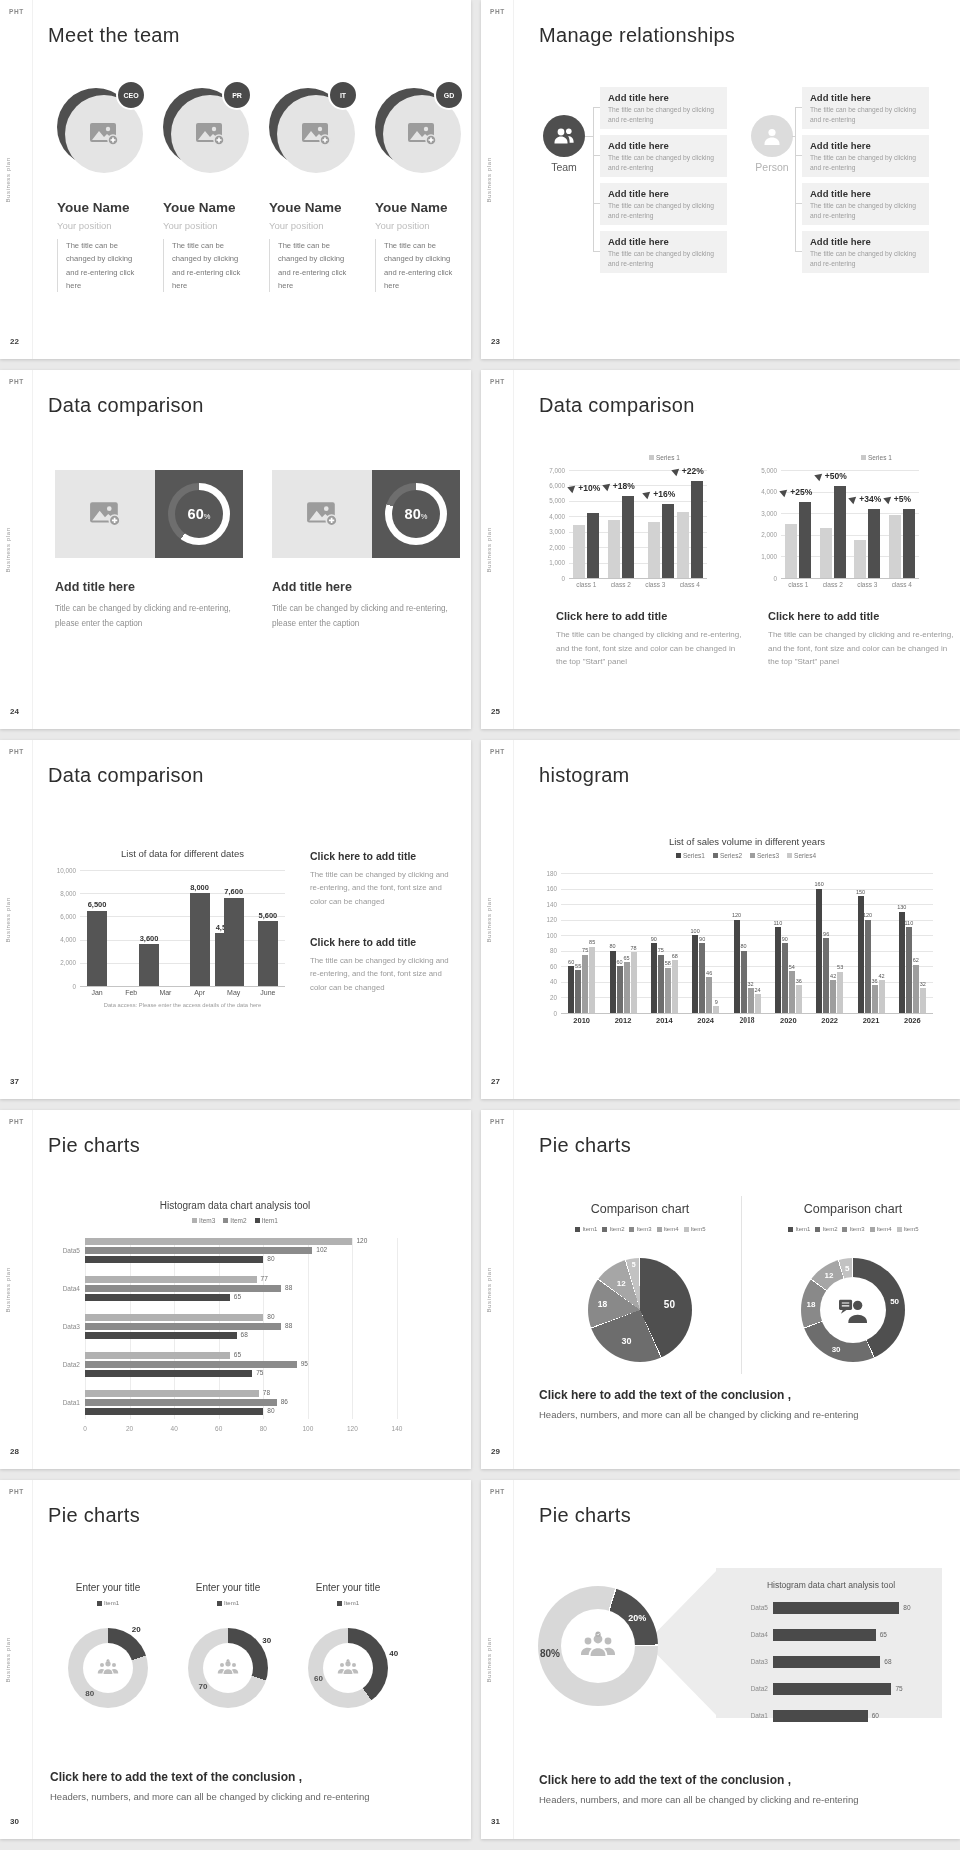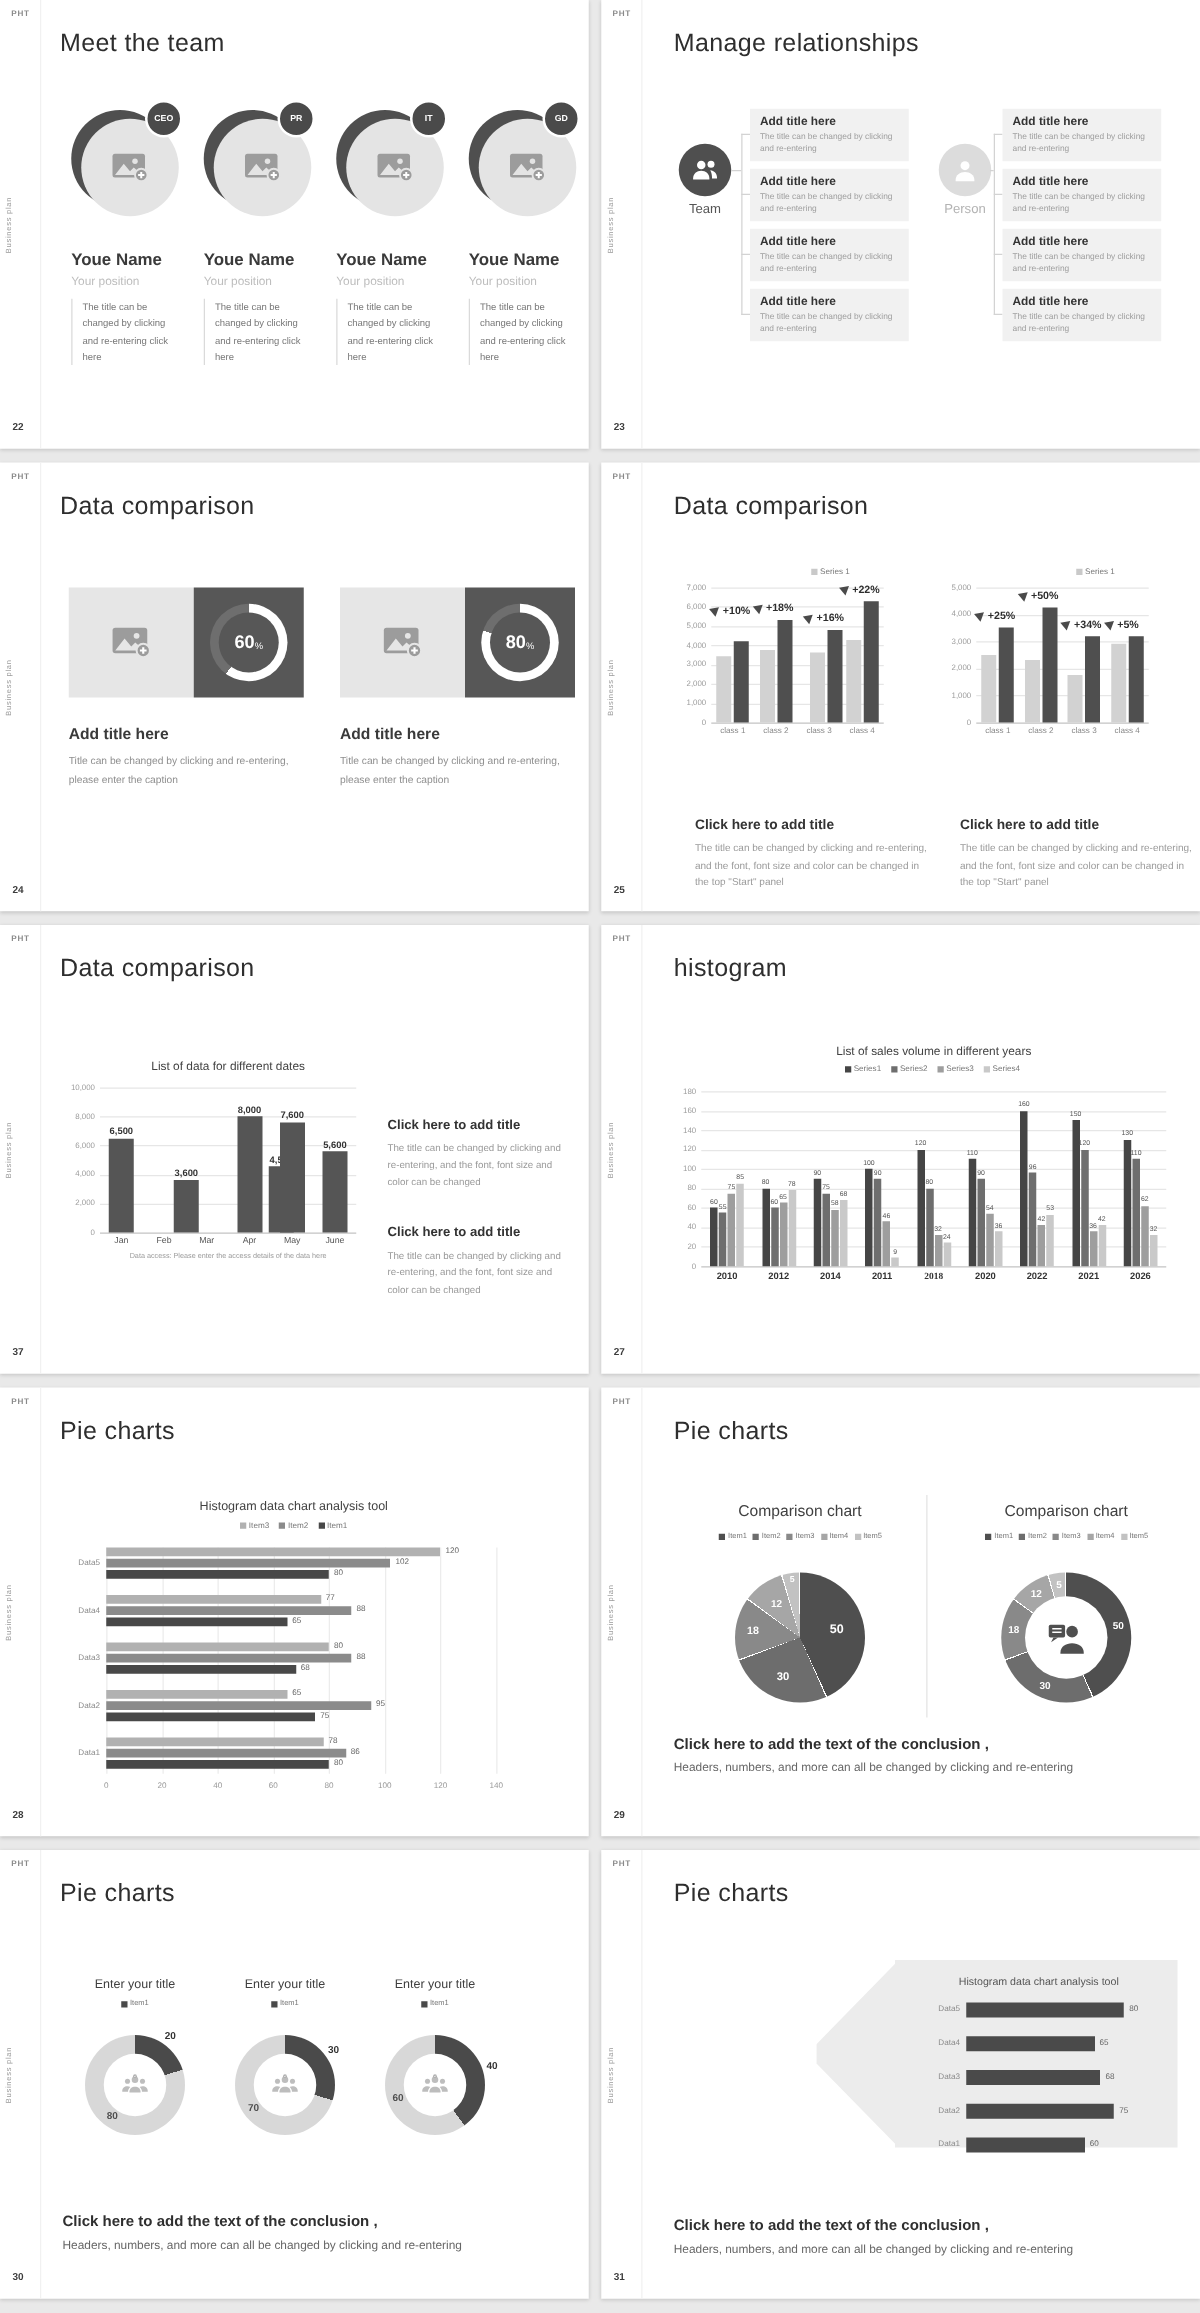--- a/index.html
+++ b/index.html
@@ -30,21 +30,21 @@
   .ppanel{position:absolute;top:100px;height:88px;display:flex;}
   .pimg{width:100px;background:#e6e6e6;display:flex;align-items:center;justify-content:center;}
   .pdark{width:88px;background:#575757;display:flex;align-items:center;justify-content:center;}
   .ring{width:62px;height:62px;border-radius:50%;display:flex;align-items:center;justify-content:center;}
   .ringhole{width:48px;height:48px;border-radius:50%;background:#575757;display:flex;align-items:center;justify-content:center;color:#fff;}
   .rv{font-size:14.5px;font-weight:bold;}
   .ru{font-size:7.5px;margin-top:5px;}
   .ptitle{position:absolute;top:210px;font-size:12.5px;font-weight:bold;color:#3a3a3a;}
   .pcap{position:absolute;top:231px;width:186px;font-size:8.2px;color:#8f8f8f;line-height:1.85;}
   
-  .tb{position:absolute;margin-top:44px;}
+  .tb{position:absolute;}
   .tbt{font-weight:bold;color:#333;}
   .tbx{color:#9a9a9a;line-height:1.7;}
   
   .chartbox{position:absolute;inset:0;pointer-events:none;}
   .plot{position:absolute;}
   .plot .grid{position:absolute;left:0;right:0;height:1px;background:#e6e6e6;}
   .plot .grid.base{background:#c4c4c4;}
   .ylab{position:absolute;left:-36px;width:32px;text-align:right;font-size:6.3px;color:#9b9b9b;}
   .vg{position:absolute;bottom:0;height:100%;}
   .bar{position:absolute;bottom:0;}
@@ -548,21 +548,21 @@
           <div class="vg" style="left: 124px; width: 41.3333px;">
             <div class="bar" style="left: 7.2px; width: 6px; height: 77.8px; background: rgb(69, 69, 69);"></div>
             <span class="blab" style="left: 10.1667px; bottom: 79.2778px;">100</span>
             <div class="bar" style="left: 14.2px; width: 6px; height: 70px; background: rgb(110, 110, 110);"></div>
             <span class="blab" style="left: 17.1667px; bottom: 71.5px;">90</span>
             <div class="bar" style="left: 21.2px; width: 6px; height: 35.8px; background: rgb(158, 158, 158);"></div>
             <span class="blab" style="left: 24.1667px; bottom: 37.2778px;">46</span>
             <div class="bar" style="left: 28.2px; width: 6px; height: 7px; background: rgb(201, 201, 201);"></div>
             <span class="blab" style="left: 31.1667px; bottom: 8.5px;">9</span>
           </div>
-          <span class="xlab bold" style="left: 124px; width: 41.3333px; top: 143px;">2011</span>
+          <span class="xlab bold" style="left: 124px; width: 41.3333px; top: 143px;">2024</span>
           <div class="vg" style="left: 165.333px; width: 41.3333px;">
             <div class="bar" style="left: 7.2px; width: 6px; height: 93.3px; background: rgb(69, 69, 69);"></div>
             <span class="blab" style="left: 10.1667px; bottom: 94.8333px;">120</span>
             <div class="bar" style="left: 14.2px; width: 6px; height: 62.2px; background: rgb(110, 110, 110);"></div>
             <span class="blab" style="left: 17.1667px; bottom: 63.7222px;">80</span>
             <div class="bar" style="left: 21.2px; width: 6px; height: 24.9px; background: rgb(158, 158, 158);"></div>
             <span class="blab" style="left: 24.1667px; bottom: 26.3889px;">32</span>
             <div class="bar" style="left: 28.2px; width: 6px; height: 18.7px; background: rgb(201, 201, 201);"></div>
             <span class="blab" style="left: 31.1667px; bottom: 20.1667px;">24</span>
           </div>
@@ -873,20 +873,38 @@
     <span class="pht">PHT</span>
     <span class="vlab">Business plan</span>
     <span class="snum">31</span>
     <div class="sdiv"></div>
     <div class="stitle" style="left:58px">Pie charts</div>
 
     <div class="funnel" style="left:172px;top:88px;width:66px;height:150px"></div>
     <div class="gpanel" style="left:235px;top:88px;width:226px;height:150px"></div>
     <div class="ct" style="left:245px;top:100px;width:210px;font-size:8.5px;color:#555">Histogram data chart analysis tool</div>
     <div class="chartbox" id="c31">
+        <div class="pie" style="left: 57px; top: 106px; width: 120px; height: 120px; background: conic-gradient(from 18deg, rgb(79, 79, 79) 0deg, rgb(79, 79, 79) 70.5deg, rgb(255, 255, 255) 70.5deg, rgb(255, 255, 255) 72deg, rgb(216, 216, 216) 72deg, rgb(216, 216, 216) 358.5deg, rgb(255, 255, 255) 358.5deg, rgb(255, 255, 255) 360deg);">
+          <div class="hole" style="left: 23px; top: 23px; width: 74px; height: 74px;">
+            <svg width="36" height="30" viewBox="0 0 36 30">
+              <g fill="#bdbdbd">
+                <circle cx="8" cy="10" r="3.4"></circle>
+                <circle cx="28" cy="10" r="3.4"></circle>
+                <circle cx="18" cy="8" r="4.4"></circle>
+                <path d="M1 23c0-3.8 2.9-6.3 6.8-6.3 1.5 0 2.9.4 4 1.1-1.9 1.6-3.1 3.9-3.1 6.2H1z"></path>
+                <path d="M27.3 24c0-2.3-1.2-4.6-3.1-6.2 1.1-.7 2.5-1.1 4-1.1 3.9 0 6.8 2.5 6.8 6.3v1h-7.7z"></path>
+                <path d="M10.6 24c0-4.2 3.2-6.8 7.4-6.8s7.4 2.6 7.4 6.8v1H10.6z"></path>
+              </g>
+              <circle cx="18" cy="3.2" r="2.6" fill="#b0b0b0"></circle>
+              <path d="M16.9 3.2l.9.9 1.5-1.7" stroke="#fff" stroke-width=".9" fill="none"></path>
+            </svg>
+          </div>
+          <span class="plbl" style="left: 99.2px; top: 31.5px; color: rgb(255, 255, 255); font-size: 9px;">20%</span>
+          <span class="plbl" style="left: 12px; top: 66.7px; color: rgb(68, 68, 68); font-size: 10px;">80%</span>
+        </div>
         <div class="plot" style="left: 292px; top: 122px; width: 150px; height: 135px;">
           <span class="hcat" style="left: -41px; width: 36px; top: 2px;">Data5</span>
           <div class="hbar" style="top: 0px; width: 126.3px; height: 12px; background: rgb(74, 74, 74);"></div>
           <span class="hval" style="left: 130.316px; top: 1.5px;">80</span>
           <span class="hcat" style="left: -41px; width: 36px; top: 29px;">Data4</span>
           <div class="hbar" style="top: 27px; width: 102.6px; height: 12px; background: rgb(74, 74, 74);"></div>
           <span class="hval" style="left: 106.632px; top: 28.5px;">65</span>
           <span class="hcat" style="left: -41px; width: 36px; top: 56px;">Data3</span>
           <div class="hbar" style="top: 54px; width: 107.4px; height: 12px; background: rgb(74, 74, 74);"></div>
           <span class="hval" style="left: 111.368px; top: 55.5px;">68</span>

